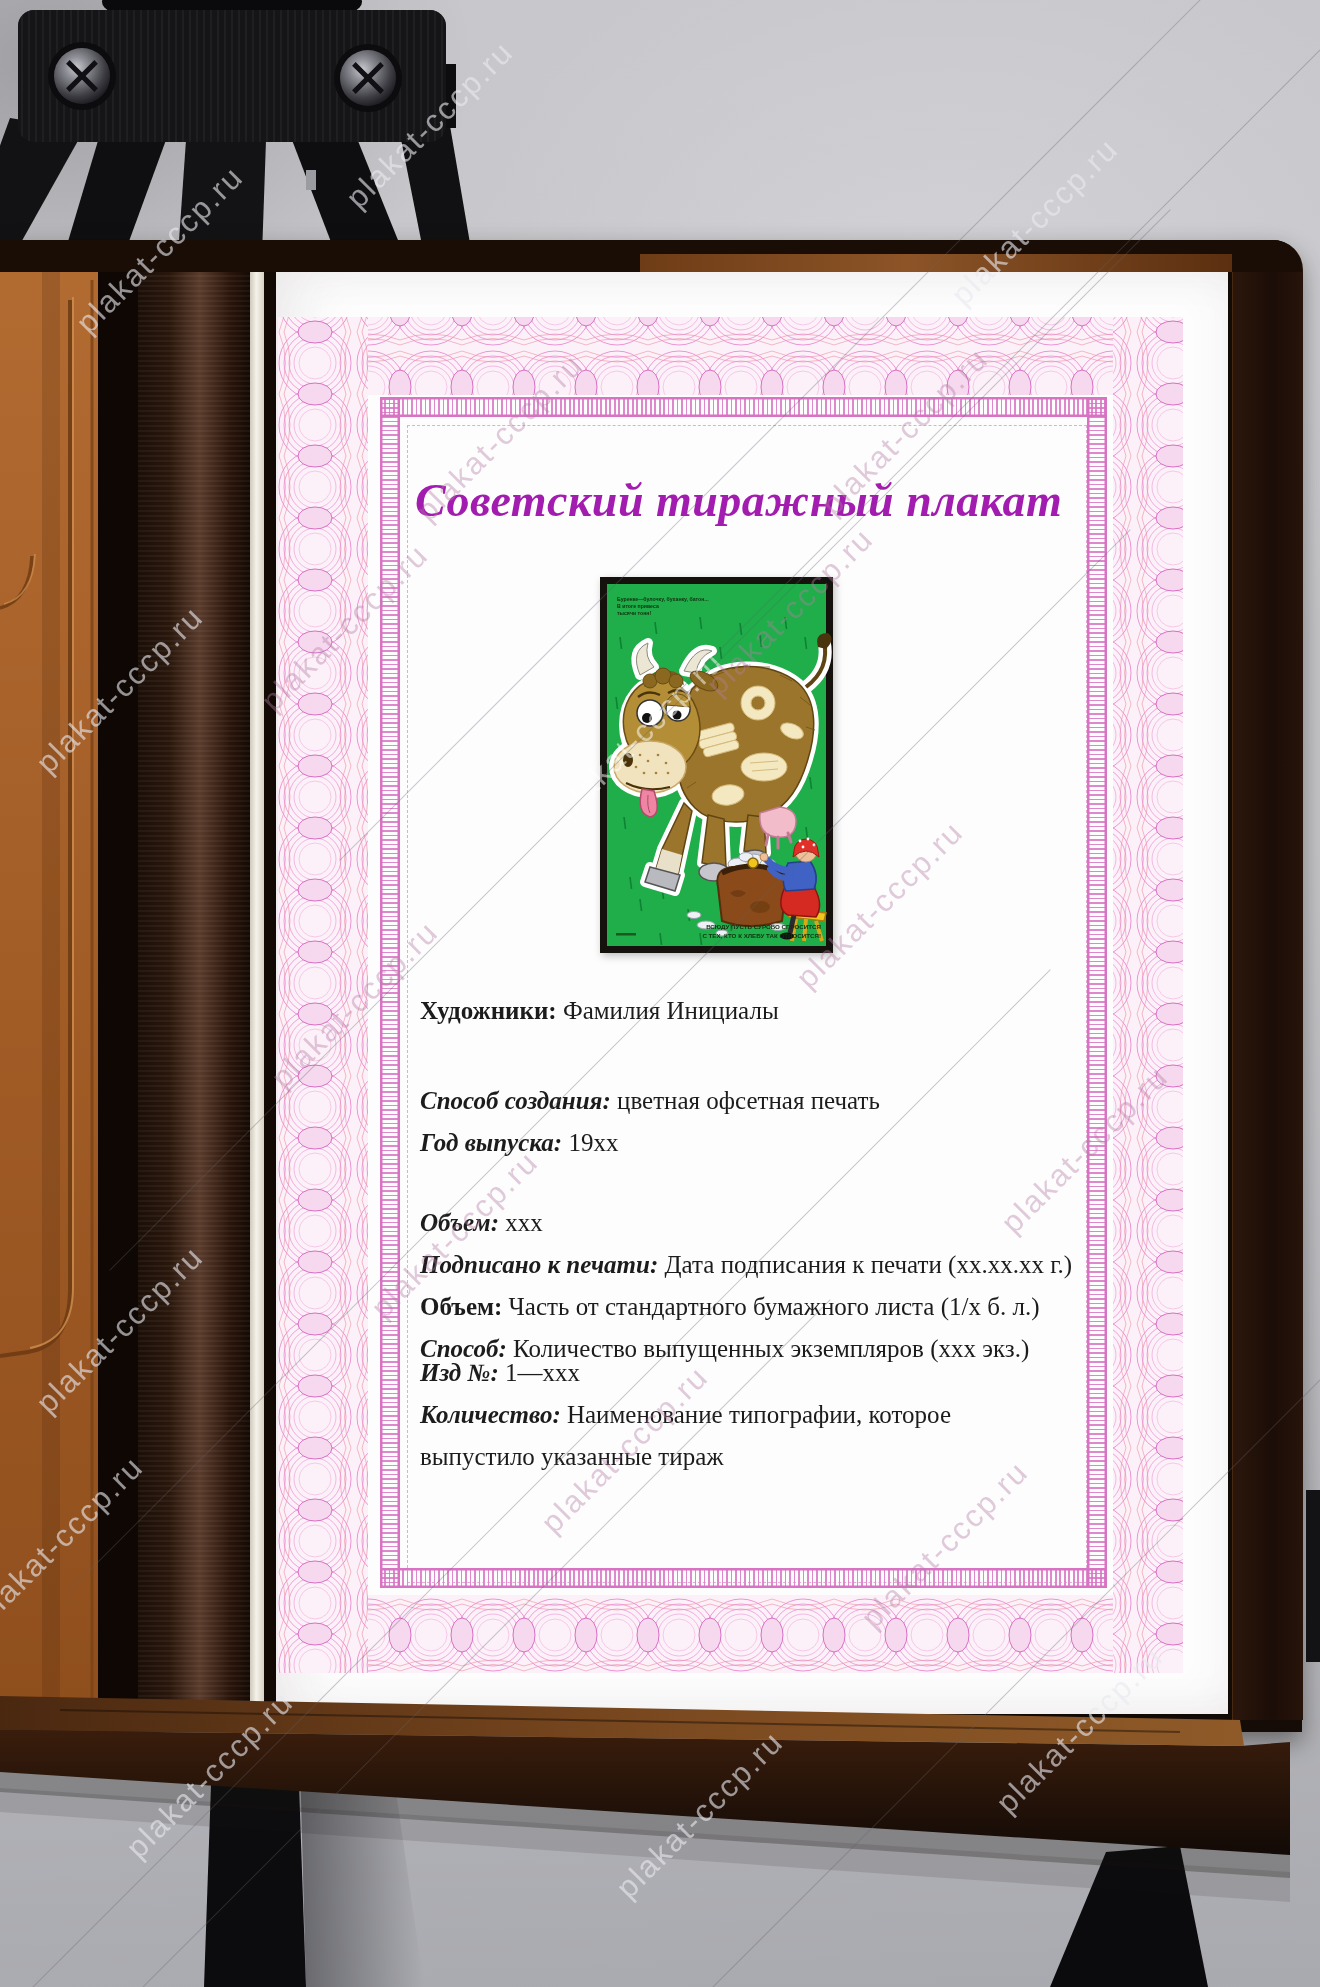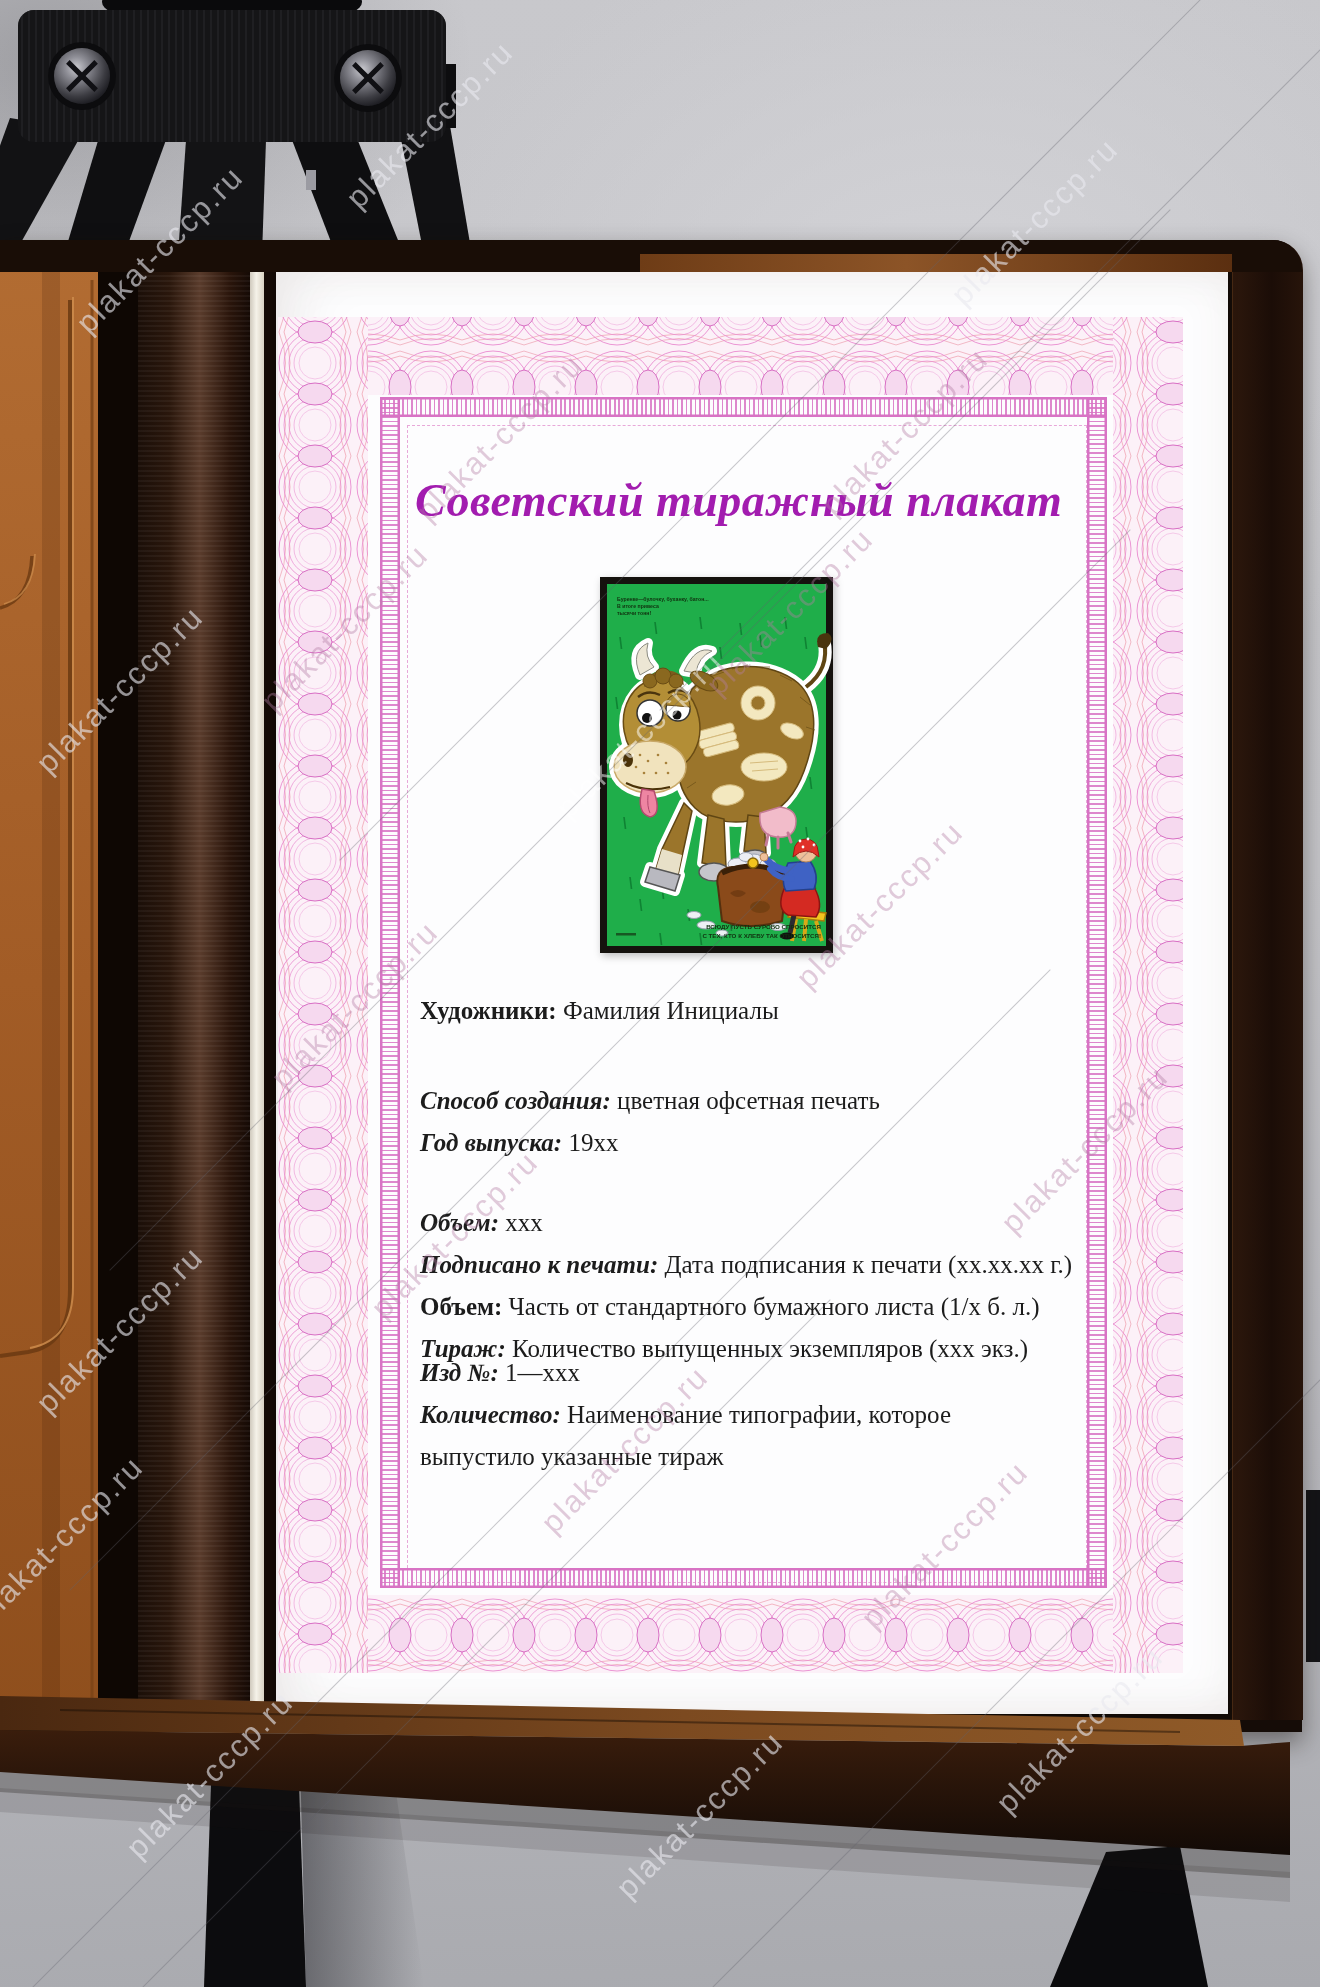--- a/index.html
+++ b/index.html
@@ -365,21 +365,21 @@
           <div class="fline"><span class="flabel">Художники:</span><span>&nbsp;Фамилия Инициалы</span></div>
         </div>
         <div class="fgroup" style="top: 810px;">
           <div class="fline"><span class="flabel it">Способ создания:</span><span>&nbsp;цветная офсетная печать</span></div>
           <div class="fline"><span class="flabel it">Год выпуска:</span><span>&nbsp;19хх</span></div>
         </div>
         <div class="fgroup" style="top: 932px;">
           <div class="fline"><span class="flabel it">Объем:</span><span>&nbsp;ххх</span></div>
           <div class="fline"><span class="flabel it">Подписано к печати:</span><span>&nbsp;Дата подписания к печати (хх.хх.хх г.)</span></div>
           <div class="fline"><span class="flabel">Объем:</span><span>&nbsp;Часть от стандартного бумажного листа (1/х б. л.)</span></div>
-          <div class="fline"><span class="flabel it">Тираж:</span><span>&nbsp;Количество выпущенных экземпляров (ххх экз.)</span></div>
+          <div class="fline"><span class="flabel it">Способ:</span><span>&nbsp;Количество выпущенных экземпляров (ххх экз.)</span></div>
         </div>
         <div class="fgroup" style="top: 1082px;">
           <div class="fline"><span class="flabel it">Изд №:</span><span>&nbsp;1—ххх</span></div>
           <div class="fline wrap"><span class="flabel it">Количество:</span><span>&nbsp;Наименование типографии, которое выпустило указанные тираж</span></div>
         </div>
       </div>
   </div>
 
   <div class="abs topbar"></div>
   <div class="abs topbar-wood"></div>

